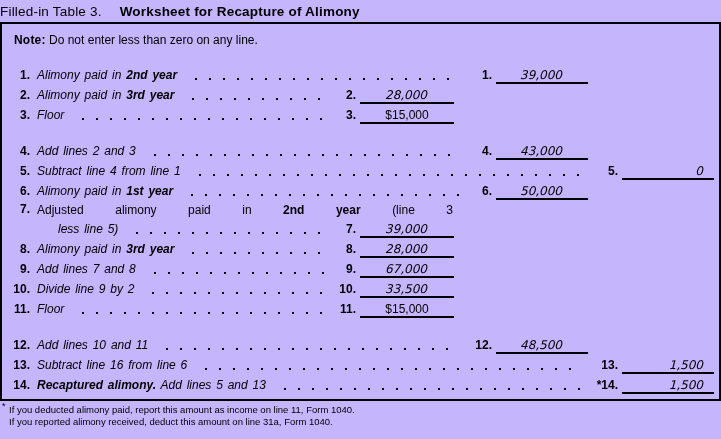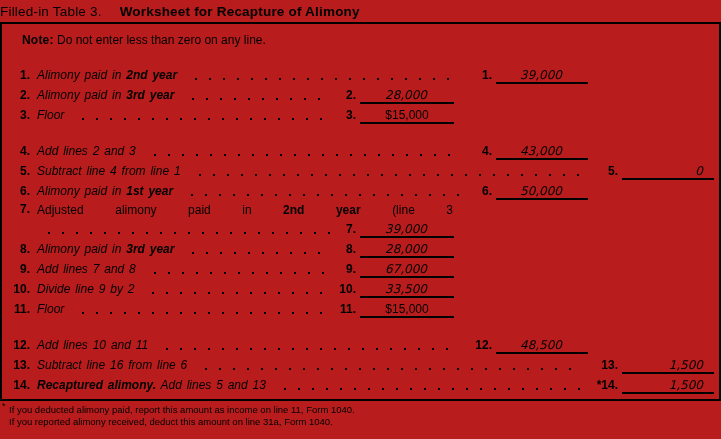--- a/index.html
+++ b/index.html
@@ -1,36 +1,36 @@
 <!DOCTYPE html>
 <html><head>
 <meta charset="utf-8">
 <style>
   html,body{margin:0;padding:0;background:#fff;}
   .page{
     position:relative;
     width:721px;height:439px;
-    background:#b91c1c;color:#000;
+    background:#c4b5fd;color:#000;
     font-family:"Liberation Sans",sans-serif;
     overflow:hidden;
   }
   
   .titlebar{height:20px;padding-top:2px;white-space:nowrap;}
   .title-prefix{font-size:13.5px;letter-spacing:.2px;}
   .title-main{font-size:13.5px;font-weight:bold;margin-left:18px;letter-spacing:.2px;}
   
   .box{
     box-sizing:border-box;
     border:2px solid #000;
     width:721px;height:379px;
     padding:7px 0 0 0;
     overflow:hidden;
   }
   .note{font-size:12px;margin:2px 0 17px 12px;}
-  .note b{letter-spacing:.2px;margin-left:8px;}
+  .note b{letter-spacing:.2px;}
   
   .wrow{display:flex;align-items:flex-end;height:20px;font-size:12px;}
   .wrow.gap{margin-top:16px;}
   .num{flex:none;width:26px;text-align:right;font-weight:bold;padding:0 0 2px 0;margin-left:2px;}
   .lbl{flex:none;white-space:nowrap;padding:0 0 2px 7px;word-spacing:1.5px;font-style:italic;}
   .leader{
     flex:1 1 auto;align-self:stretch;
     margin:0 8px 0 12px;
     background-image:radial-gradient(circle,#000 1.15px,transparent 1.35px);
     background-size:14px 4px;
@@ -145,20 +145,21 @@
           </span>
         </span>
     </div>
 
     <div class="wrow row7a">
       <span class="num">7.</span>
       <span class="lbl7"><span>Adjusted alimony paid in </span><b>2nd year</b><span> (line 3</span></span>
     </div>
     <div class="wrow row7b">
       <span class="num"></span>
+      <span class="lbl">less line 5)</span>
       <span class="leader"></span>
       <span class="ans col-a">
           <span class="ansnum">7.</span>
           <span class="ansline">
             <span class="val">39,000</span>
           </span>
         </span>
     </div>
 
     <div class="wrow">

